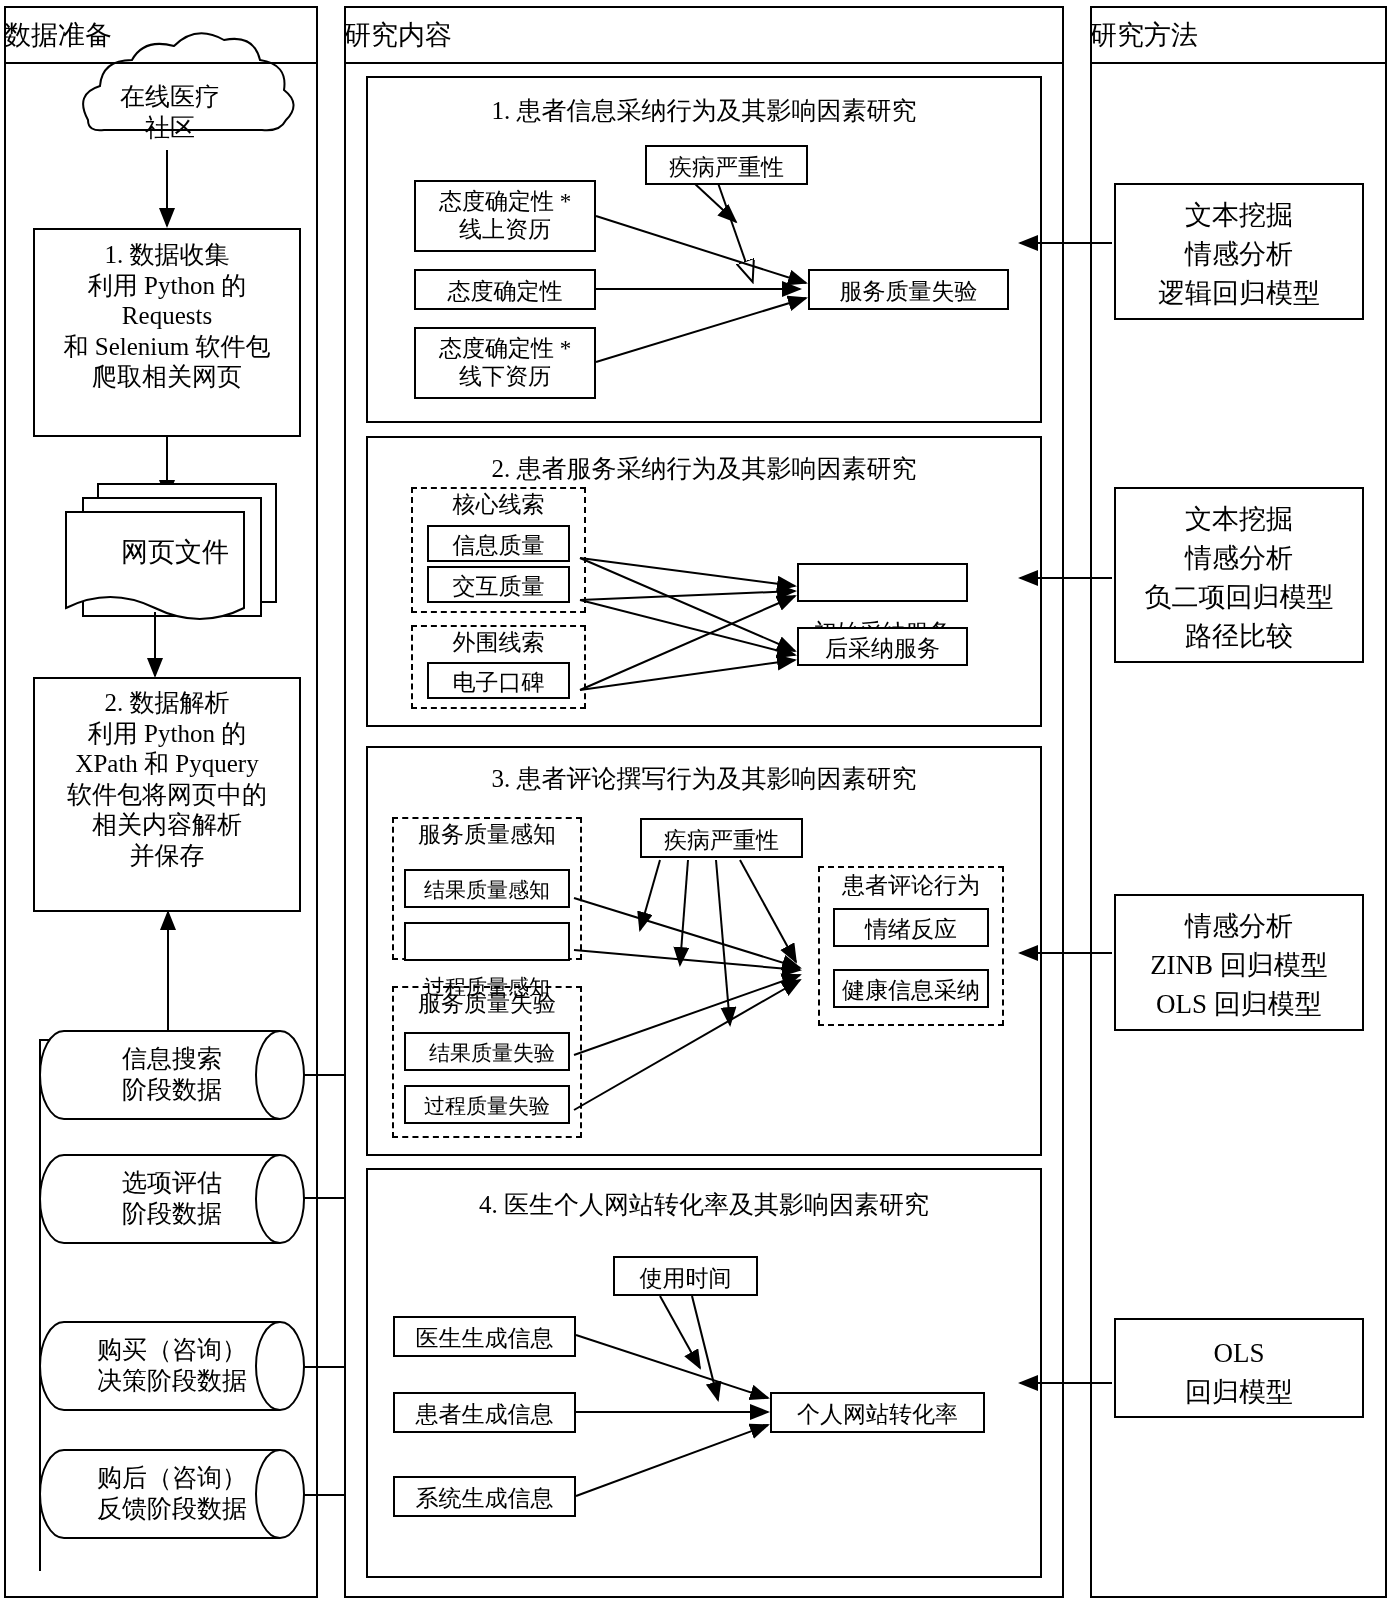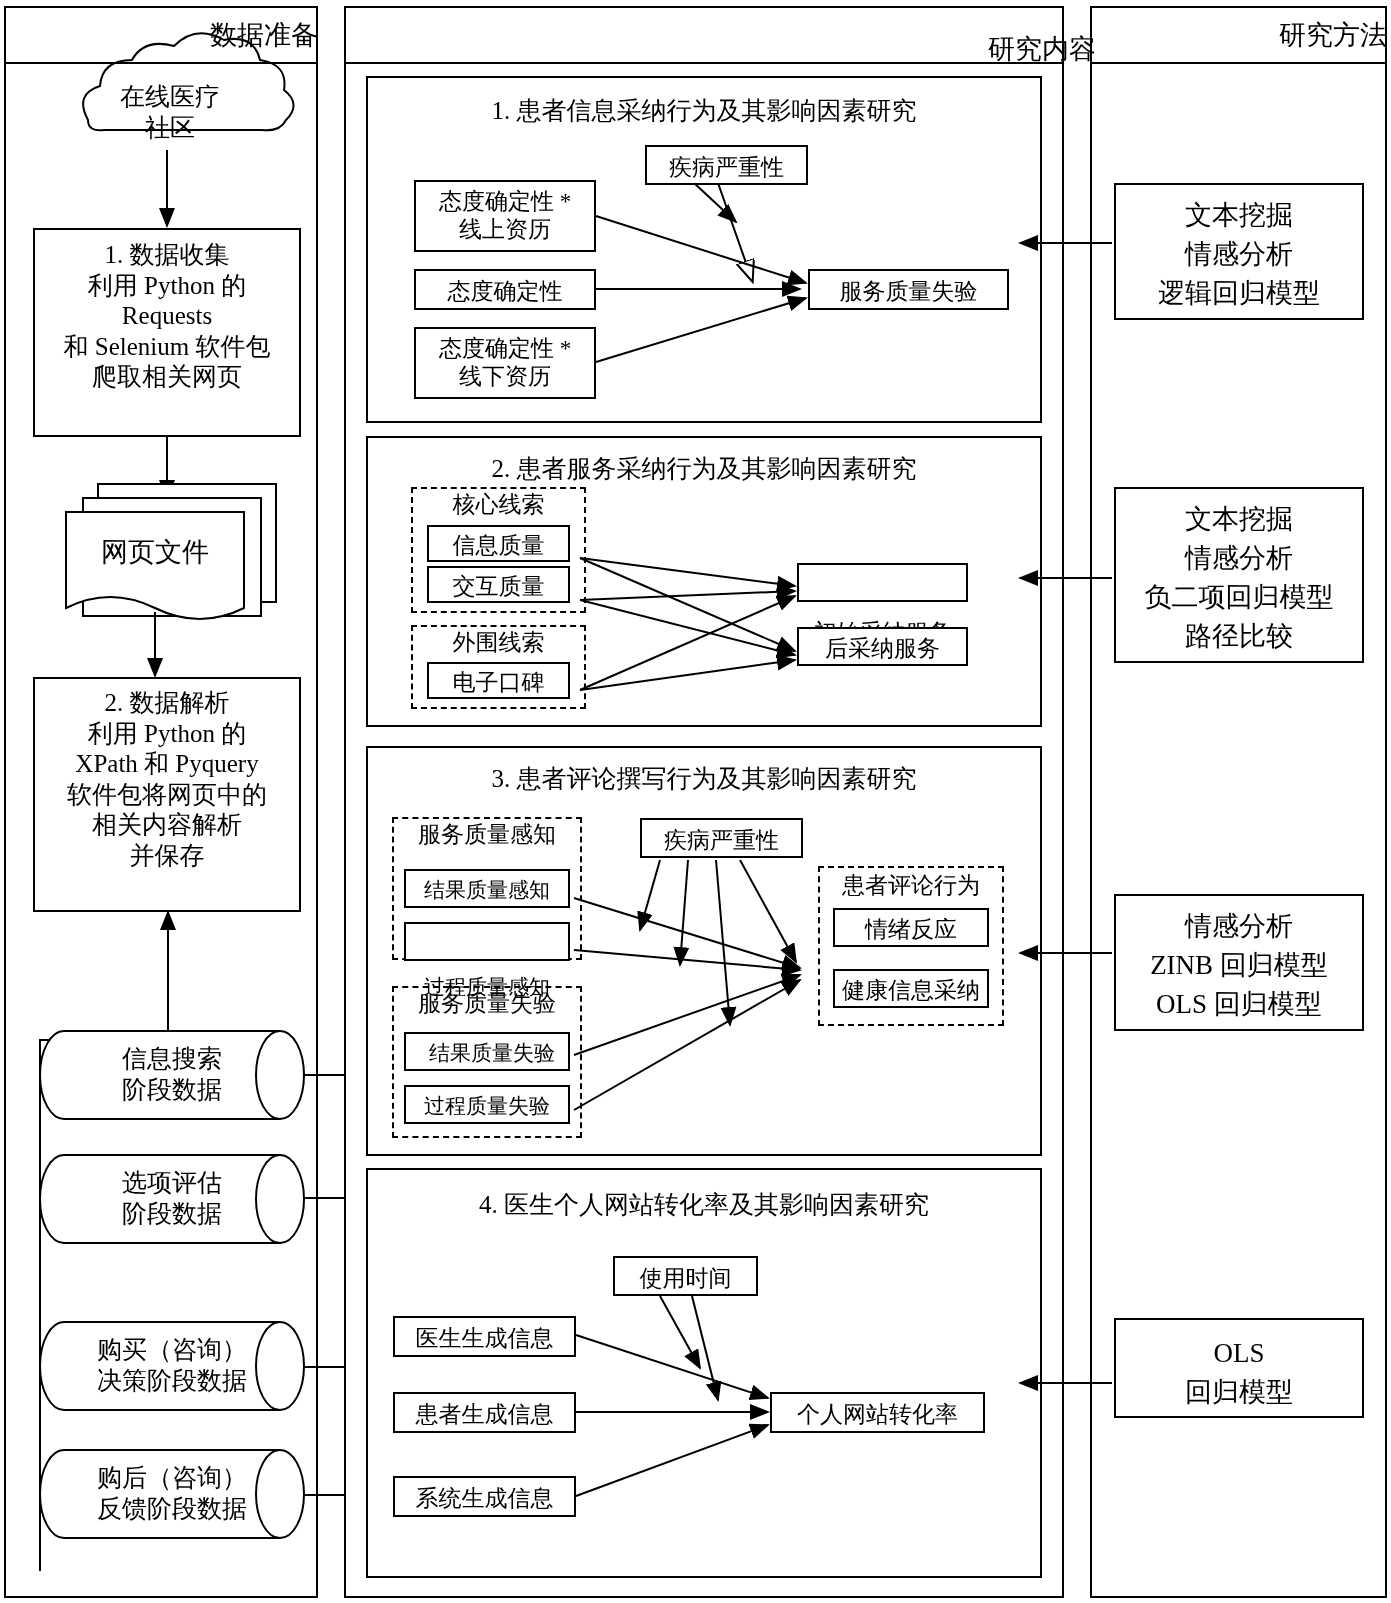--- a/index.html
+++ b/index.html
@@ -1,18 +1,18 @@
 <!DOCTYPE html>
 <html><head>
 <meta charset="utf-8">
 <style>
   html,body{margin:0;padding:0;background:#fff;}
   body{width:1391px;height:1603px;font-family:"Liberation Serif","DejaVu Serif",serif;color:#000;position:relative;overflow:hidden;}
   .col{position:absolute;border:2px solid #000;box-sizing:border-box;}
-  .col-head{position:absolute;text-align:right;font-size:27px;line-height:1;}
+  .col-head{position:absolute;text-align:left;font-size:27px;line-height:1;}
   .hr{position:absolute;height:2px;background:#000;}
   .box{position:absolute;border:2px solid #000;box-sizing:border-box;display:flex;align-items:center;justify-content:center;text-align:center;background:#fff;}
   .dashed{position:absolute;border:2px dashed #000;box-sizing:border-box;background:#fff;}
   .lbl{position:absolute;text-align:center;white-space:pre;line-height:1.22;}
   svg.ov{position:absolute;left:0;top:0;width:1391px;height:1603px;overflow:visible;}
   .t20{font-size:21px;}
   .t22{font-size:23px;}
   .t24{font-size:25px;}
   .t26{font-size:27px;}
   .panel-title{position:absolute;text-align:center;font-size:25px;}
@@ -22,21 +22,21 @@
 
 <div class="col" style="left:4px;top:6px;width:314px;height:1592px;"></div>
 <div class="col" style="left:344px;top:6px;width:720px;height:1592px;"></div>
 <div class="col" style="left:1090px;top:6px;width:297px;height:1592px;"></div>
 
 <div class="hr" style="left:4px;top:62px;width:314px;"></div>
 <div class="hr" style="left:344px;top:62px;width:720px;"></div>
 <div class="hr" style="left:1090px;top:62px;width:297px;"></div>
 
 <div class="col-head" style="left:4px;top:22px;width:314px;">数据准备</div>
-<div class="col-head" style="left:344px;top:36px;width:720px;padding-left:32px;">研究内容</div>
+<div class="col-head" style="left:344px;top:22px;width:720px;">研究内容</div>
 <div class="col-head" style="left:1090px;top:22px;width:297px;">研究方法</div>
 
 <svg class="ov">
   <defs>
     <marker id="ar" markerWidth="11" markerHeight="11" refX="9" refY="4" orient="auto">
       <path d="M0,0 L10,4 L0,8 z" fill="#000"></path>
     </marker>
     <marker id="arw" markerWidth="12" markerHeight="12" refX="10" refY="4.5" orient="auto">
       <path d="M0,0 L11,4.5 L0,9 z" fill="#fff" stroke="#000" stroke-width="1"></path>
     </marker>
@@ -83,21 +83,21 @@
 <div class="lbl t24" style="left:70px;top:82px;width:200px;">在线医疗
 社区</div>
 
 <div class="box" style="left:33px;top:228px;width:268px;height:209px;"></div>
 <div class="lbl t24" style="left:33px;top:240px;width:268px;">1. 数据收集
 利用 Python 的
 Requests
 和 Selenium 软件包
 爬取相关网页</div>
 
-<div class="lbl t26" style="left:66px;top:536px;width:178px;">网页文件</div>
+<div class="lbl t26" style="left:66px;top:536px;width:178px;padding-left:20px;">网页文件</div>
 
 <div class="box" style="left:33px;top:677px;width:268px;height:235px;"></div>
 <div class="lbl t24" style="left:33px;top:688px;width:268px;">2. 数据解析
 利用 Python 的
 XPath 和 Pyquery
 软件包将网页中的
 相关内容解析
 并保存</div>
 
 <div class="lbl t24" style="left:64px;top:1044px;width:216px;">信息搜索

